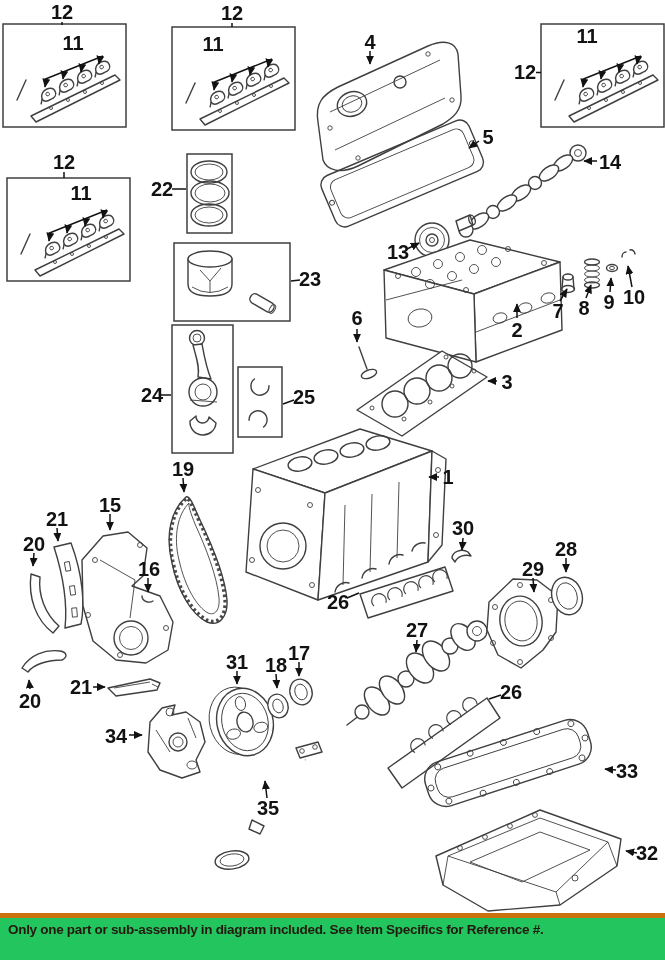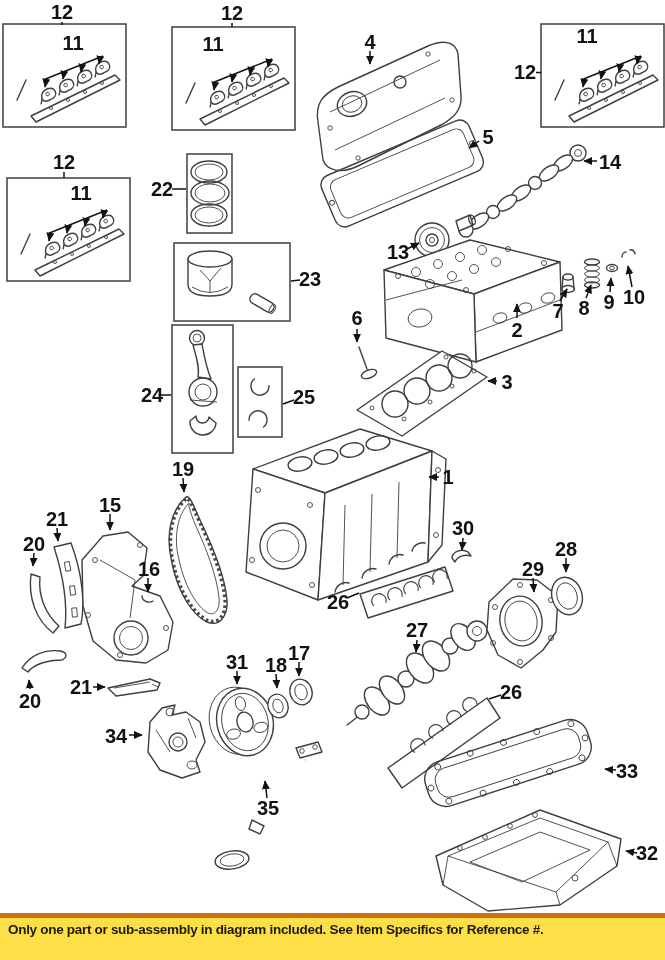--- a/index.html
+++ b/index.html
@@ -7,21 +7,21 @@
   svg{display:block;}
   
   .w{fill:#ffffff;stroke:#3F3F3F;stroke-width:1.4;stroke-linejoin:round;}
   .s{fill:none;stroke:#3F3F3F;stroke-width:1.4;stroke-linejoin:round;stroke-linecap:round;}
   .t{fill:none;stroke:#3F3F3F;stroke-width:0.9;stroke-linejoin:round;}
   .ch{fill:none;stroke:#4a4a4a;stroke-width:3.4;stroke-dasharray:2.6 2.8;}
   .ld{fill:none;stroke:#121212;stroke-width:1.5;}
   .co{font-family:"Liberation Sans",sans-serif;font-weight:700;font-size:20px;fill:#121212;text-anchor:middle;}
   
   .banner{position:absolute;left:0;bottom:0;width:665px;height:47px;box-sizing:border-box;
-          background:#fde047;border-top:5px solid #C9720D;padding:4px 20px 0 8px;}
+          background:#22c55e;border-top:5px solid #C9720D;padding:4px 20px 0 8px;}
   .banner-line{font-weight:700;font-size:13.5px;line-height:16px;color:#23190F;letter-spacing:-0.3px;white-space:nowrap;}
 </style>
 </head>
 <body>
 
 <div class="stage">
 
 <svg width="665" height="913" viewBox="0 0 665 913">
   <defs>
     <marker id="ah" markerWidth="9" markerHeight="8" refX="8.2" refY="4" orient="auto" markerUnits="userSpaceOnUse">

